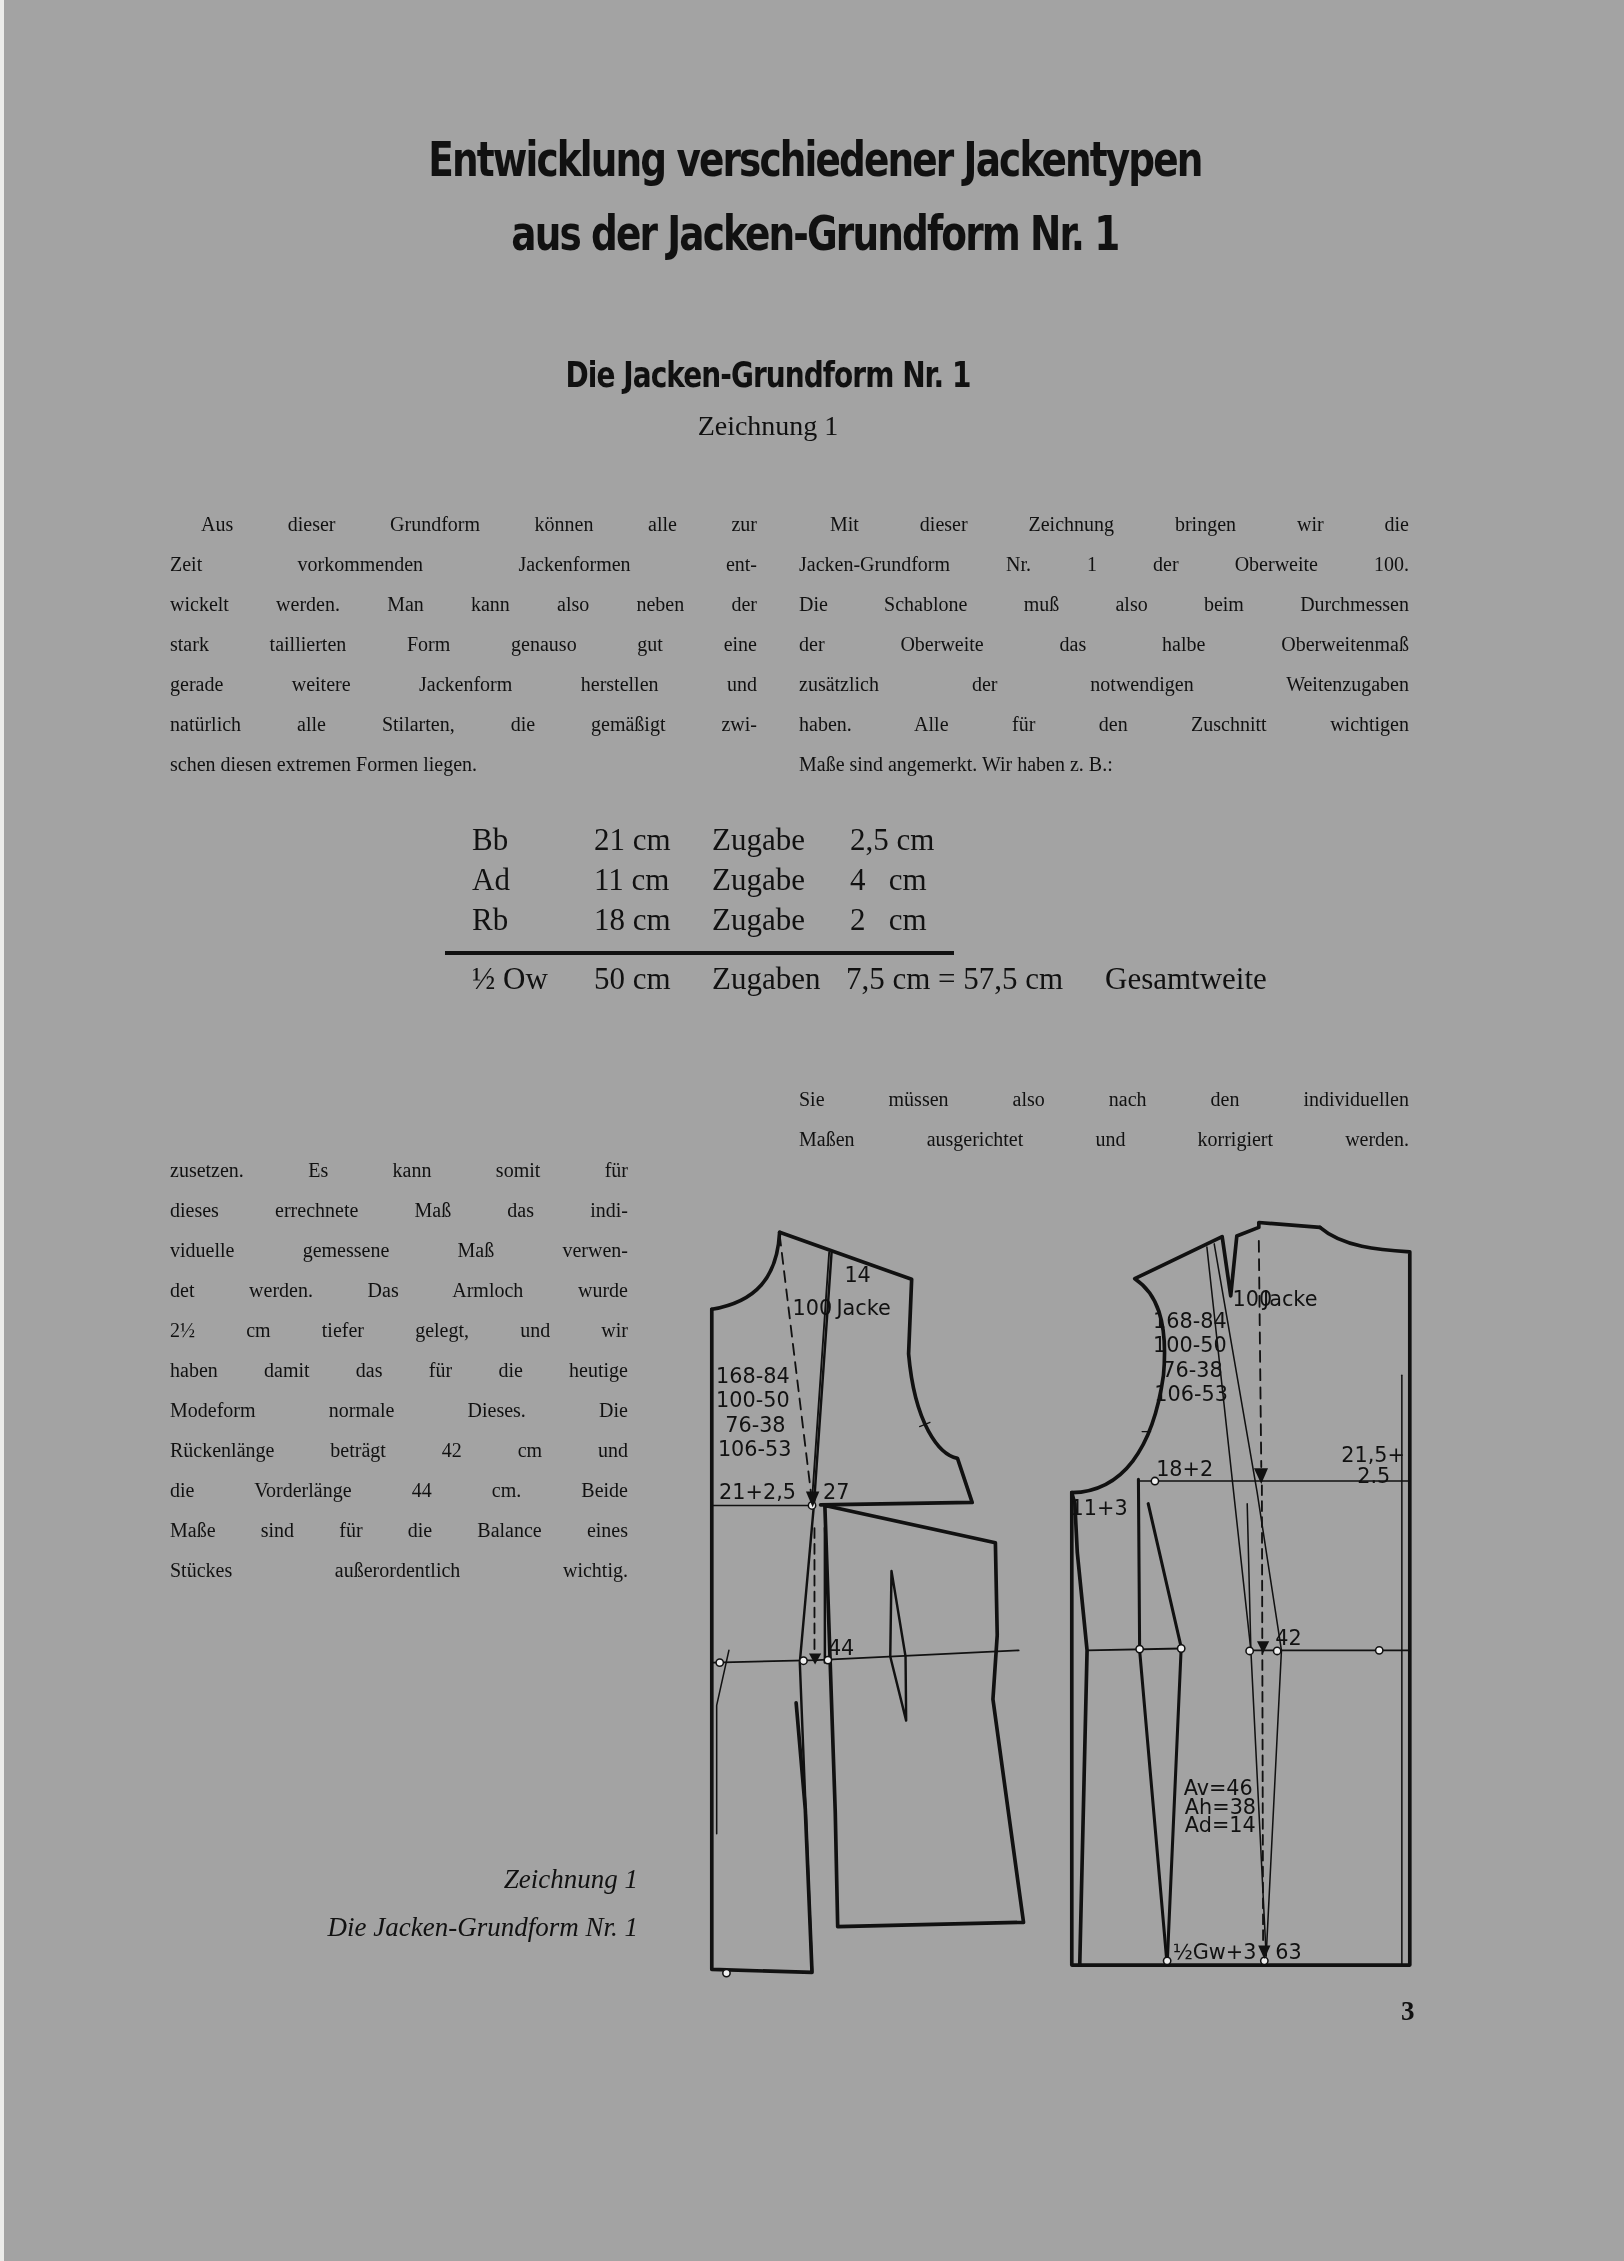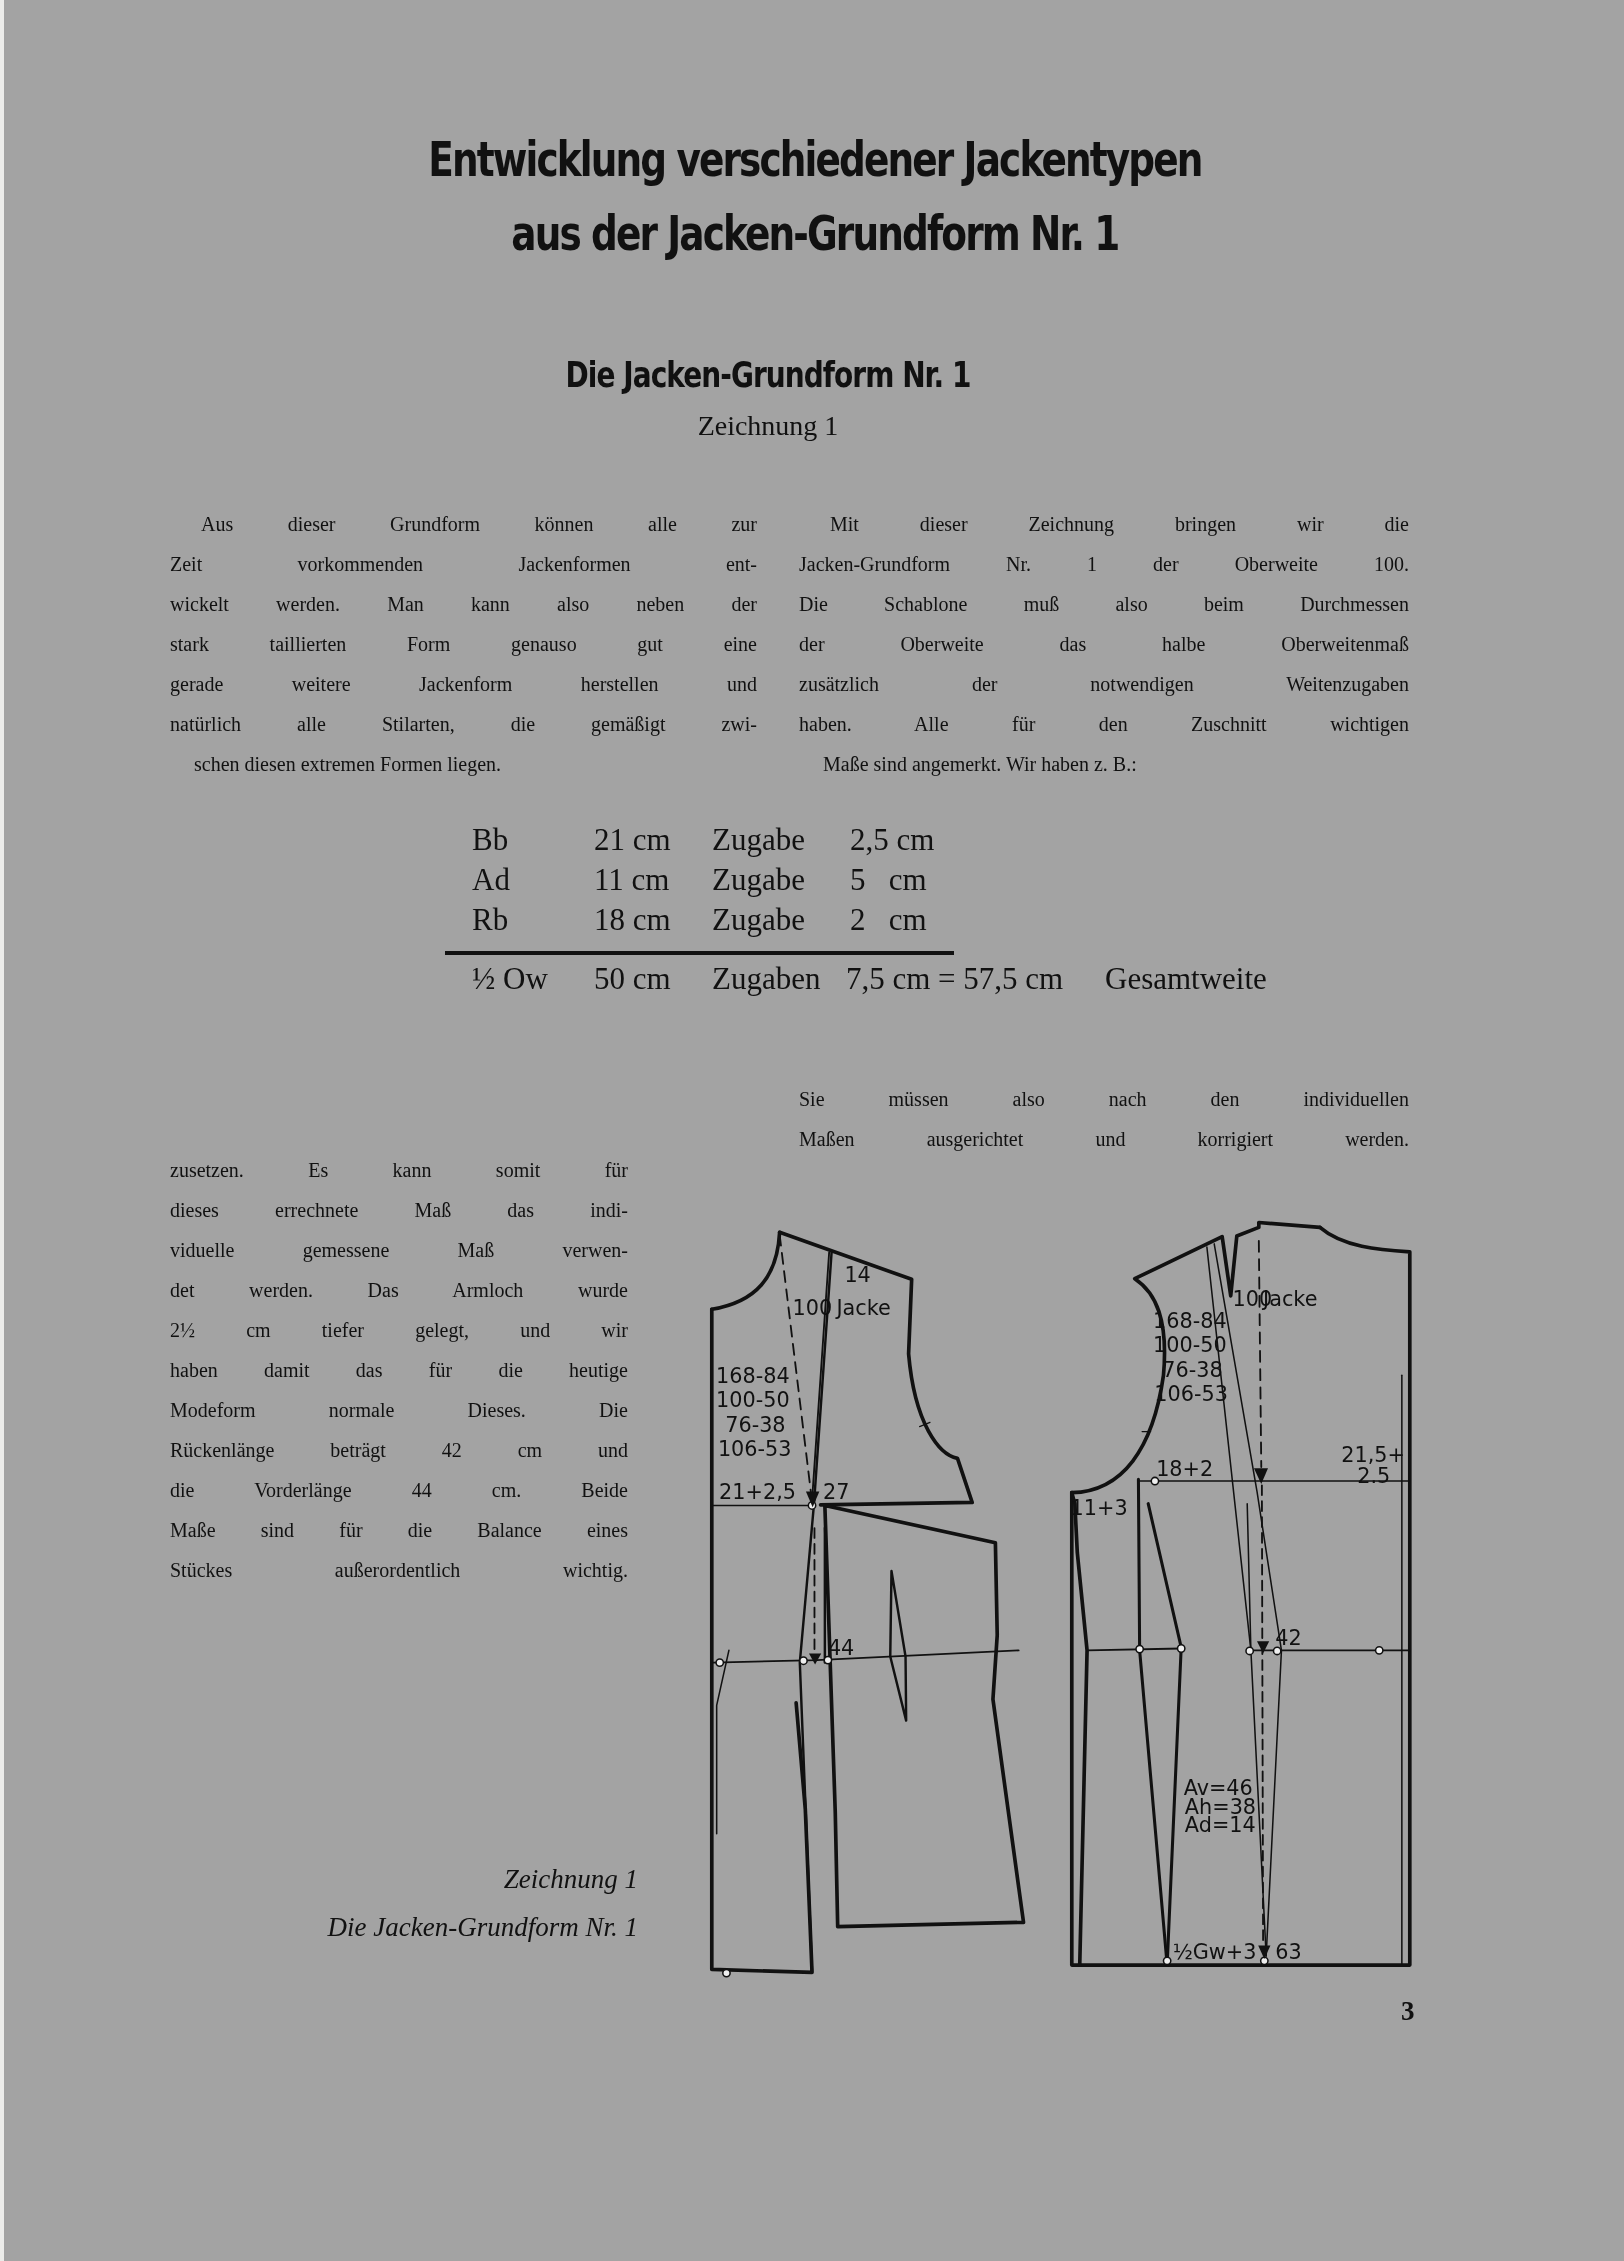--- a/index.html
+++ b/index.html
@@ -7,21 +7,21 @@
        font-family:"DejaVu Serif","Liberation Serif",serif;}
   .page{position:absolute;left:4px;top:0;width:1624px;height:2261px;background:#a3a3a3;}
   .title{position:absolute;left:0;width:1624px;text-align:center;font-family:"DejaVu Sans","Liberation Sans",sans-serif;
          font-weight:bold;font-size:48px;letter-spacing:-2.4px;transform:scaleX(0.78);transform-origin:807px 0;}
   .t1{top:131px;} .t2{top:205px;}
   .subtitle{position:absolute;left:0;width:1528px;text-align:center;top:355px;font-family:"DejaVu Sans","Liberation Sans",sans-serif;
             font-weight:bold;font-size:35px;letter-spacing:-1.2px;transform:scaleX(0.8);transform-origin:764px 0;}
   .subsub{position:absolute;left:0;width:1528px;text-align:center;top:410px;font-size:28px;font-family:"Liberation Serif",serif;}
   .para{position:absolute;font-family:"Liberation Serif",serif;font-size:20px;line-height:40px;text-align:justify;}
   .para .line{display:block;text-align:justify;text-align-last:justify;white-space:nowrap;height:40px;}
-  .para .line.last{text-align-last:left;margin-left:24px;}
+  .para .line.last{text-align-last:left;}
   .p1{left:166px;top:504px;width:587px;}
   .p2{left:795px;top:504px;width:610px;}
   .p3{left:166px;top:1071px;width:587px;}
   .p4{left:795px;top:1071px;width:610px;margin-top:8px;}
   .p5{left:166px;top:1150px;width:458px;}
   .tbl{position:absolute;left:468px;top:822px;font-family:"Liberation Serif",serif;font-size:31px;}
   .tbl .row{position:relative;height:40px;}
   .tbl .c{position:absolute;top:0;white-space:nowrap;}
   .rule{position:absolute;left:441px;top:951px;width:509px;height:4.3px;background:#111;}
   .sumrow{position:absolute;left:468px;top:961px;font-family:"Liberation Serif",serif;font-size:31px;white-space:nowrap;}
@@ -66,21 +66,21 @@
     <div class="row">
       <span class="c" style="left:0">Bb</span>
       <span class="c" style="left:122px">21 cm</span>
       <span class="c" style="left:240px">Zugabe</span>
       <span class="c" style="left:378px;white-space:pre">2,5 cm</span>
     </div>
     <div class="row">
       <span class="c" style="left:0">Ad</span>
       <span class="c" style="left:122px">11 cm</span>
       <span class="c" style="left:240px">Zugabe</span>
-      <span class="c" style="left:378px;white-space:pre">5   cm</span>
+      <span class="c" style="left:378px;white-space:pre">4   cm</span>
     </div>
     <div class="row">
       <span class="c" style="left:0">Rb</span>
       <span class="c" style="left:122px">18 cm</span>
       <span class="c" style="left:240px">Zugabe</span>
       <span class="c" style="left:378px;white-space:pre">2   cm</span>
     </div>
   </div>
   <div class="rule"></div>
   <div class="sumrow">

